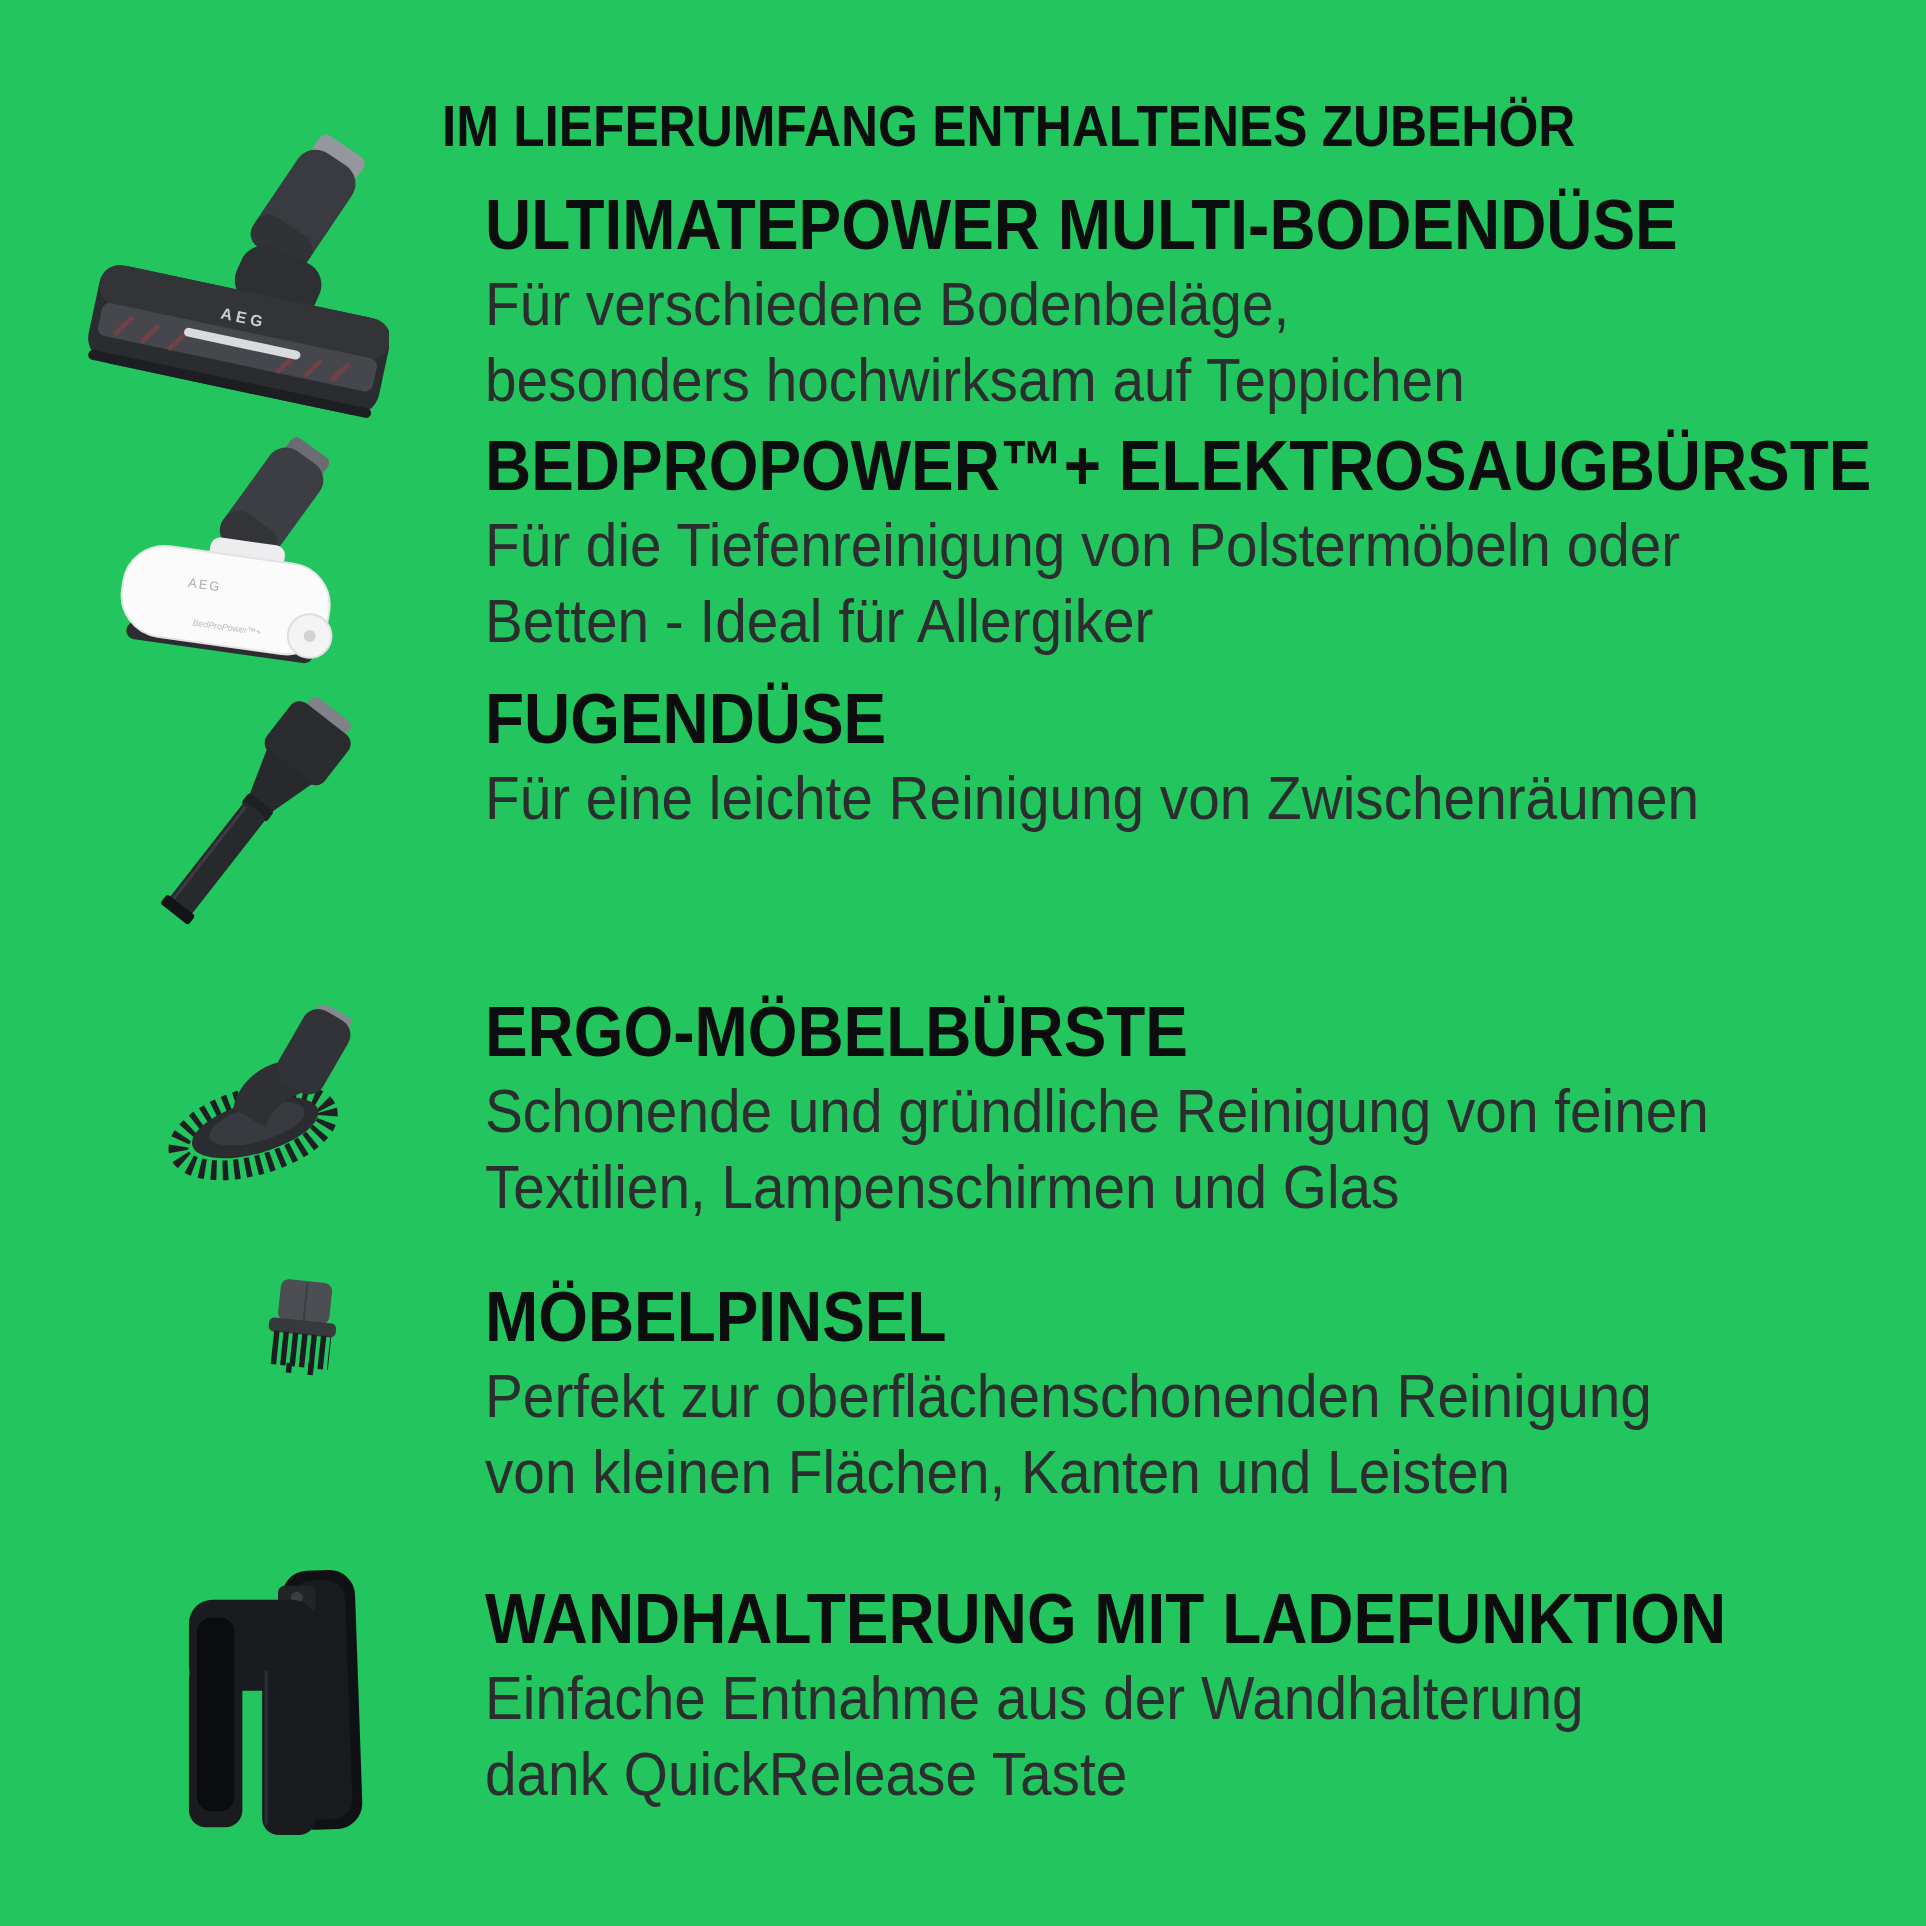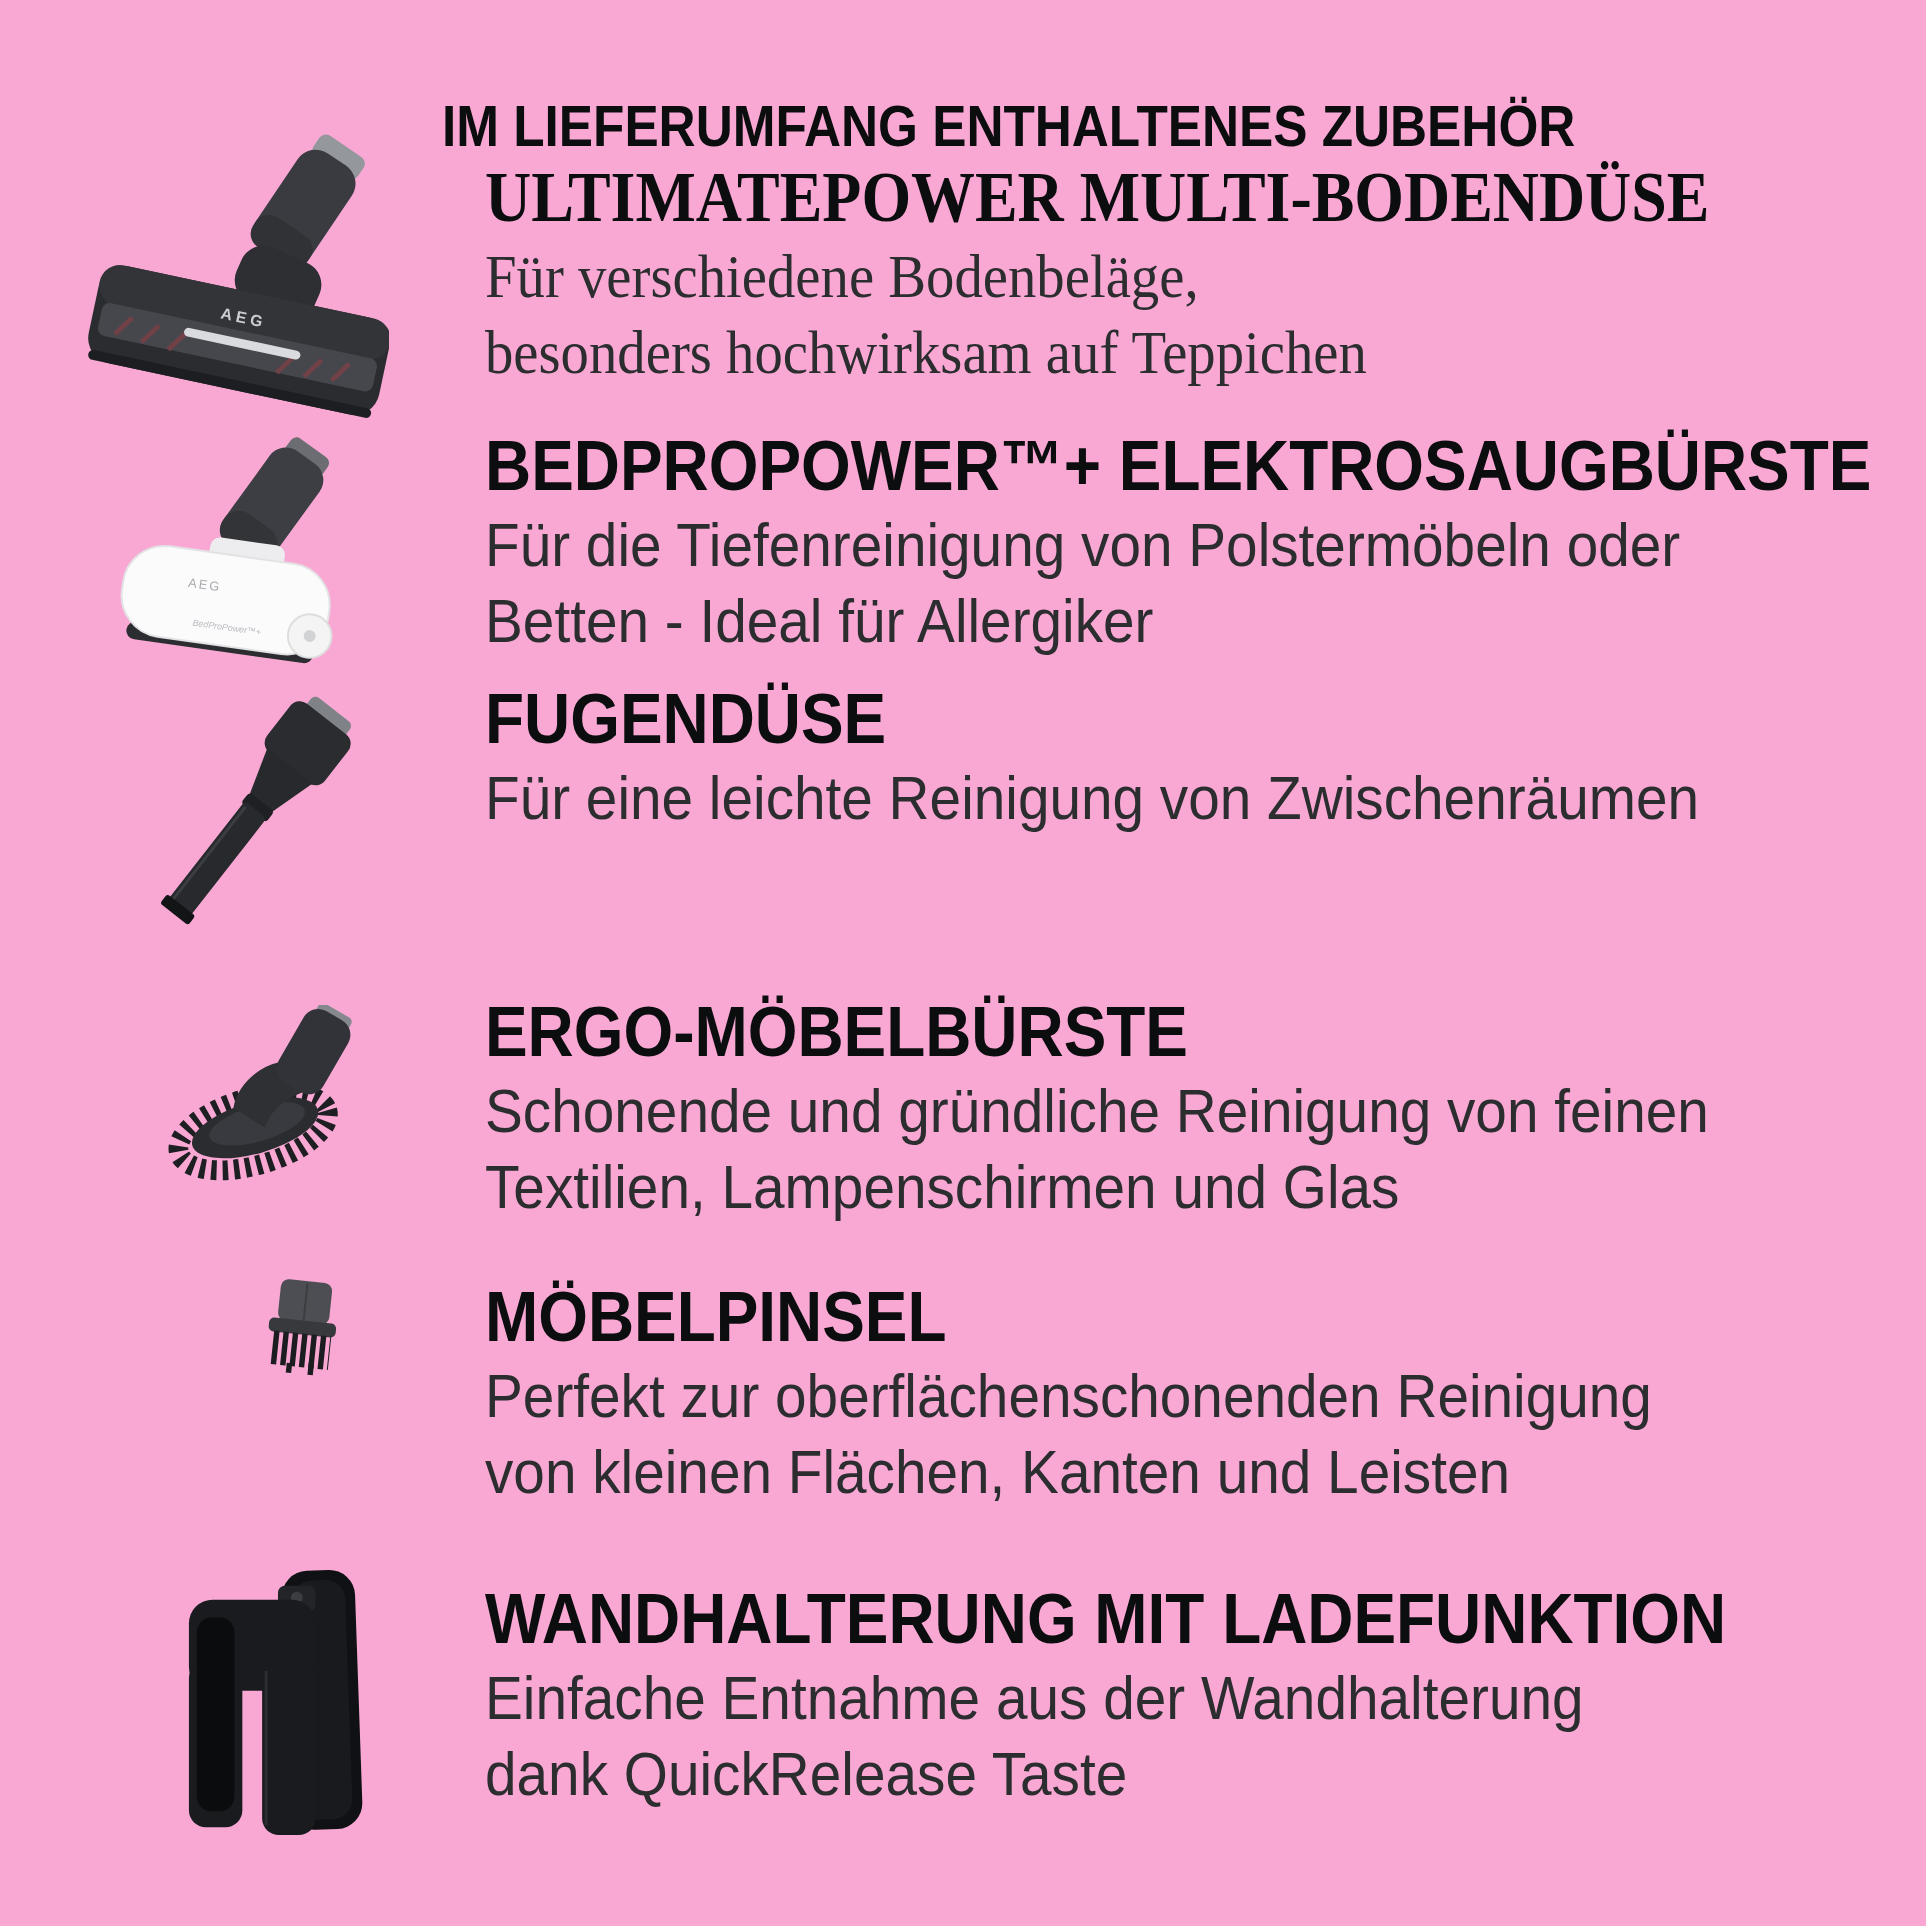--- a/index.html
+++ b/index.html
@@ -1,19 +1,19 @@
 <!DOCTYPE html>
 <html><head>
 <meta charset="utf-8">
 <style>
   html,body{margin:0;padding:0;background:#ffffff;}
   #canvas{
     position:relative;
     width:1927px;height:1927px;
-    background:#f9a8d4;
+    background:#22c55e;
     font-family:"Liberation Sans", sans-serif;
     overflow:hidden;
   }
   .title{
     position:absolute;left:442px;top:55px;
     font-size:57px;font-weight:700;color:#0c0d0e;
     letter-spacing:0;white-space:nowrap;
     transform:scaleX(0.9);transform-origin:left top;
   }
   .photo{position:absolute;}
@@ -24,21 +24,21 @@
     line-height:83px;white-space:nowrap;
     transform:scaleX(0.9);transform-origin:left top;
   }
   .desc{
     font-size:61px;font-weight:300;color:#2b2d2f;
     line-height:76px;white-space:nowrap;
     transform:scaleX(0.93);transform-origin:left top;
   }
   
   .p1{left:87px;  top:134px;  width:302px; height:287px;}
-  .c1{top:156px;font-family:Liberation Serif, serif;}
+  .c1{top:183px;}
   .p2{left:119px; top:436px;  width:223px; height:233px;}
   .c2{top:424px;}
   .p3{left:144px; top:688px;  width:223px; height:243px;}
   .c3{top:677px;}
   .p4{left:168px; top:1005px; width:198px; height:183px;}
   .c4{top:990px;}
   .p5{left:243px; top:1277px; width:119px; height:99px;}
   .c5{top:1275px;}
   .p6{left:183px; top:1562px; width:183px; height:287px;}
   .c6{top:1577px;}

